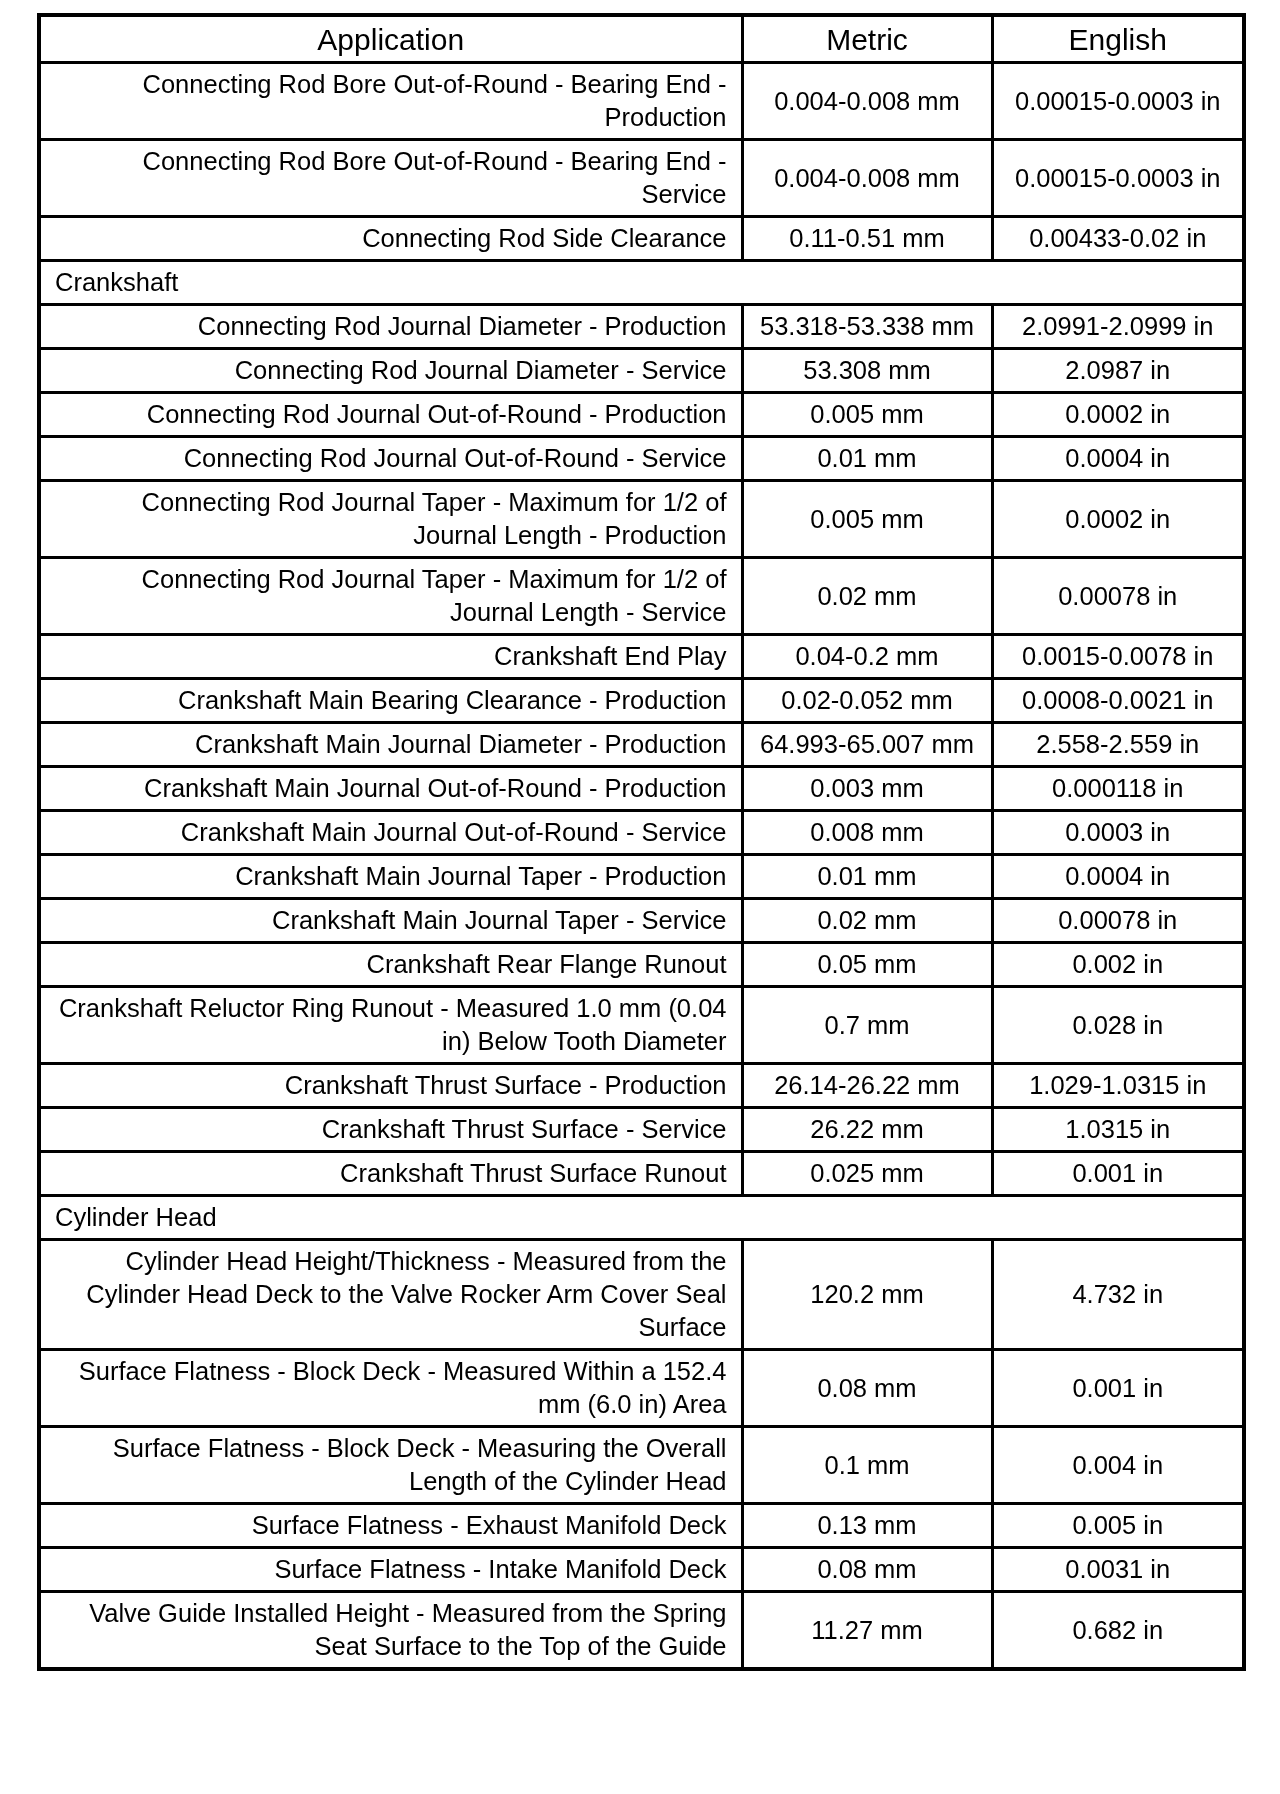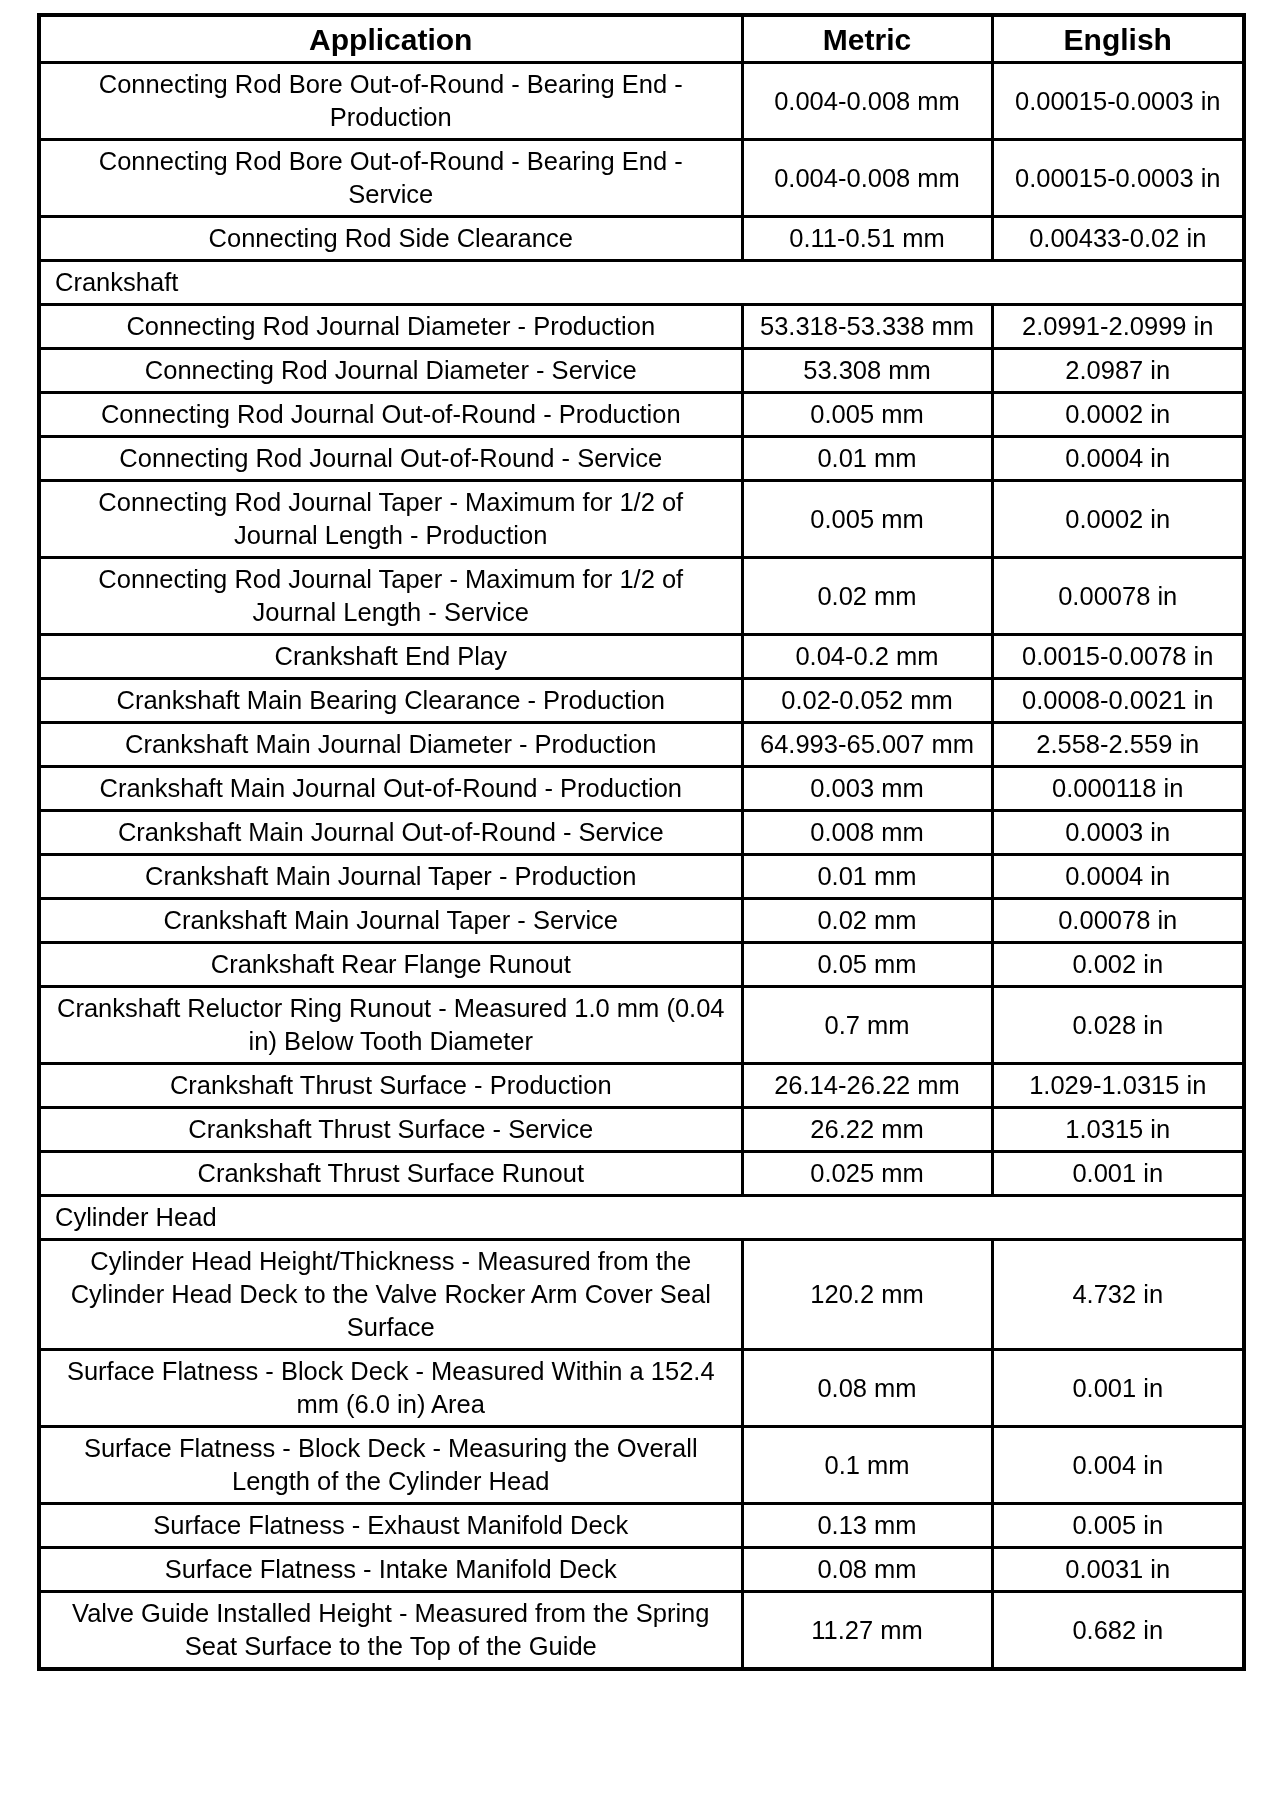--- a/index.html
+++ b/index.html
@@ -12,26 +12,26 @@
     table-layout: fixed;
   }
   table.spec th, table.spec td {
     border: 3px solid #000;
     font-size: 25.5px;
     line-height: 33px;
     padding: 4px 14px 4px 14px;
     vertical-align: middle;
   }
   table.spec th {
-    font-weight: bold; font-size: 30px; text-align: center; height: 40px; padding: 2px 8px;
+    font-weight: normal; font-size: 30px; text-align: center; height: 40px; padding: 2px 8px;
   }
   col.c-app { width: 703px; }
   col.c-met { width: 250px; }
   col.c-eng { width: 252px; }
-  td.app { text-align: center; }
+  td.app { text-align: right; }
   td.val { text-align: center; padding-left: 8px; padding-right: 8px; }
   td.section { text-align: left; margin-top: 9px; }
 </style>
 </head>
 <body>
 
 <table class="spec">
   <colgroup>
     <col class="c-app">
       <col class="c-met">

